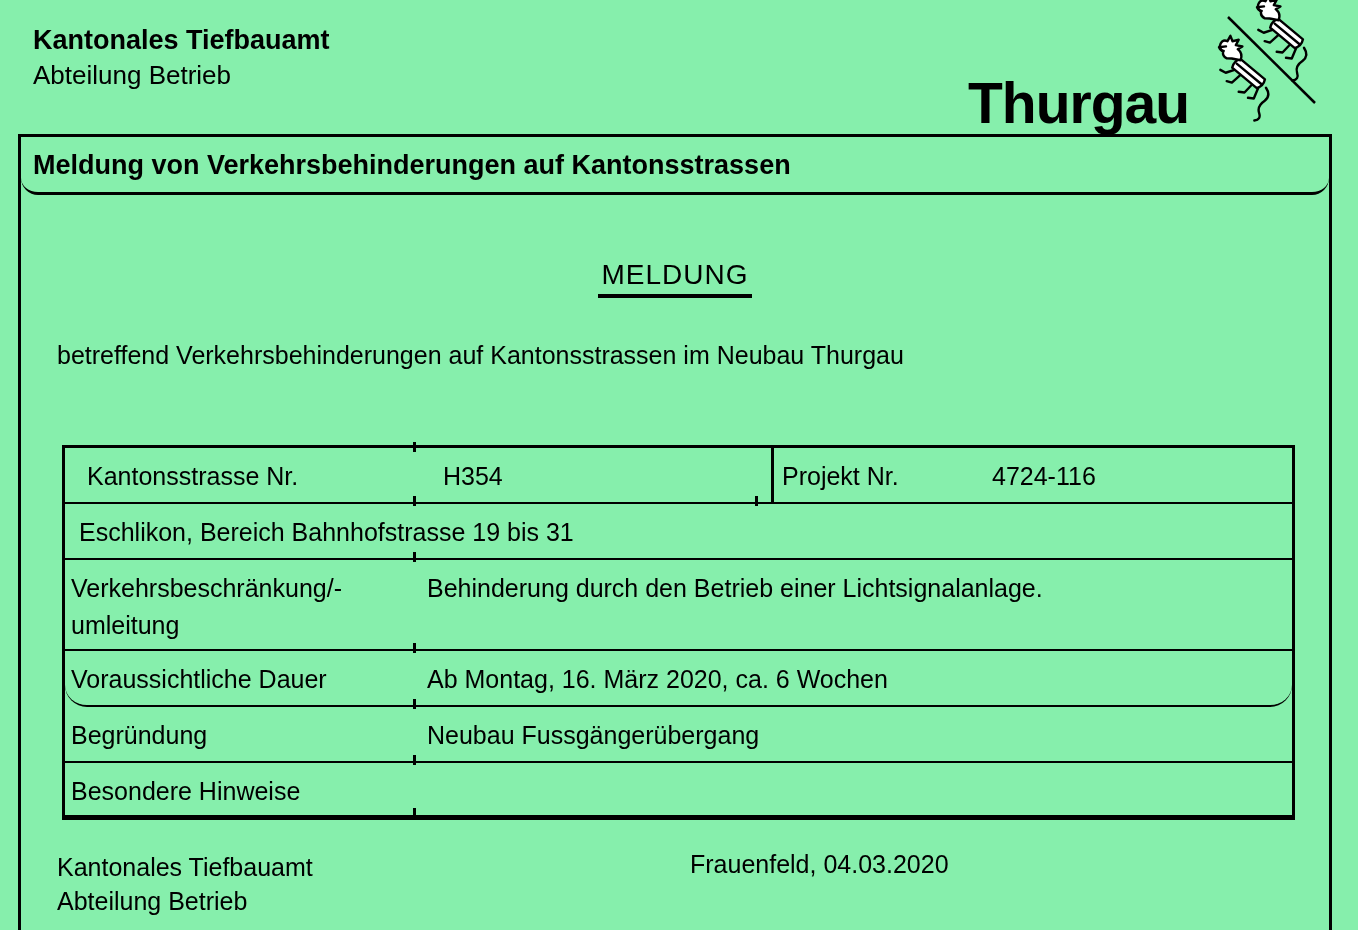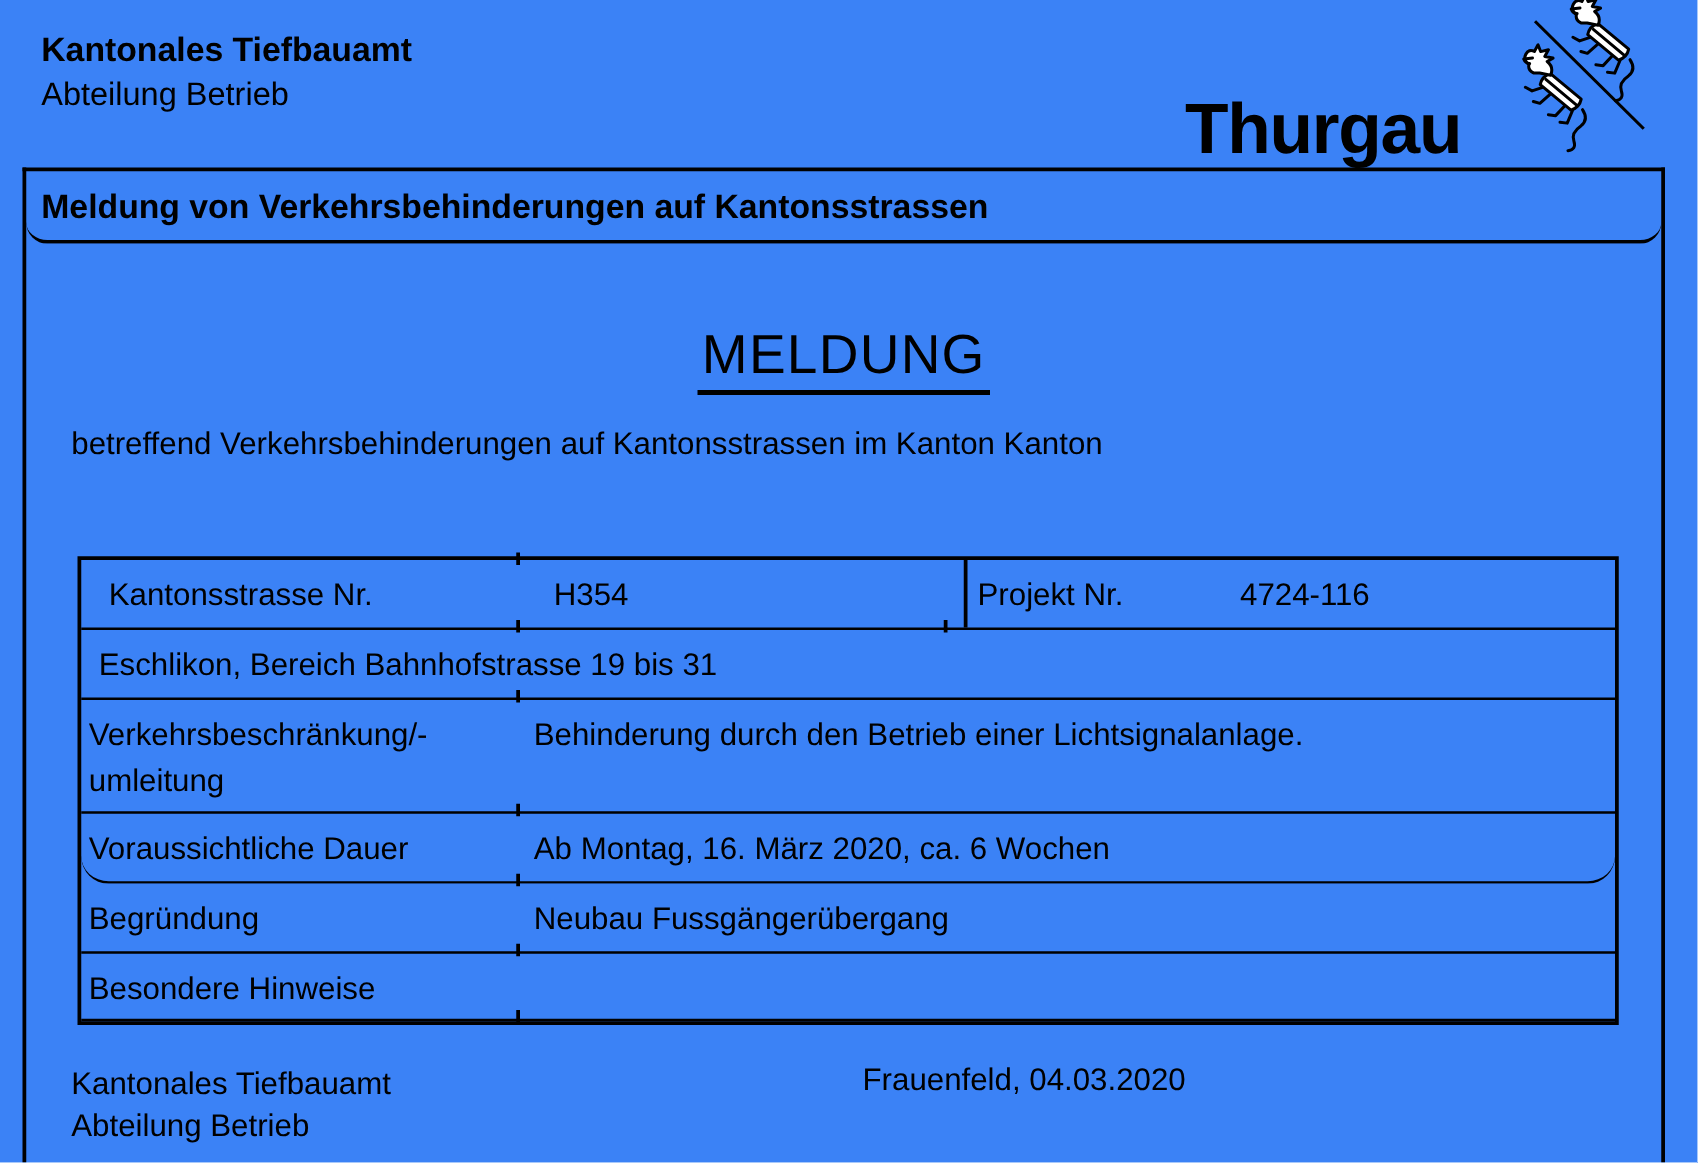--- a/index.html
+++ b/index.html
@@ -2,32 +2,32 @@
 <html><head>
 <meta charset="utf-8">
 <style>
   * { margin: 0; padding: 0; box-sizing: border-box; }
   html, body { background: #fff; }
   .page {
     position: relative;
     width: 1358px;
     height: 930px;
     overflow: hidden;
-    background: #3b82f6;
+    background: #86efac;
     color: #000;
     font-family: "Liberation Sans", "DejaVu Sans", sans-serif;
   }
 
   
   .letterhead { position: absolute; left: 33px; top: 22px; }
   .letterhead .office   { font-size: 27px; font-weight: bold; line-height: 36px; }
   .letterhead .dept     { font-size: 26px; line-height: 34px; }
 
   .logo-text {
-    position: absolute; left: 948px; top: 70px;
+    position: absolute; left: 968px; top: 70px;
     font-size: 57px; font-weight: bold; letter-spacing: -1px;
   }
   .lions { position: absolute; left: 1205px; top: 3px; overflow: visible; }
 
   
   .doc-frame {
     position: absolute;
     left: 18px; top: 134px;
     width: 1314px; height: 830px;   
     border: 3px solid #000;
@@ -35,21 +35,21 @@
   }
   .title-bar {
     height: 58px;
     border-bottom: 3px solid #000;
     padding: 13px 0 0 12px;
     font-size: 27px; font-weight: bold; border-radius: 17px;
   }
   .meldung-heading {
     position: absolute; left: 0; right: 0; top: 122px;
     text-align: center;
-    font-size: 44px; letter-spacing: 1px;
+    font-size: 28px; letter-spacing: 1px;
   }
   .meldung-heading span { border-bottom: 4px solid #000; padding: 0 3px 4px; }
   .meldung-sub {
     position: absolute; left: 36px; top: 204px;
     font-size: 25px;
   }
 
   
   .kv-table {
     position: absolute; left: 41px; top: 308px;
@@ -110,21 +110,21 @@
   <div class="doc-frame">
 
     <div class="title-bar">
       <span>Meldung von Verkehrsbehinderungen auf Kantonsstrassen</span>
     </div>
 
     <div class="meldung-heading">
       <span>MELDUNG</span>
     </div>
 
-    <div class="meldung-sub">betreffend Verkehrsbehinderungen auf Kantonsstrassen im Kanton Kanton</div>
+    <div class="meldung-sub">betreffend Verkehrsbehinderungen auf Kantonsstrassen im Neubau Thurgau</div>
 
     <div class="kv-table">
 
       <div class="row r1">
         <div class="cell cell-label">Kantonsstrasse Nr.</div>
         <div class="cell cell-value">H354</div>
         <div class="projekt">
           <div class="cell cell-label2">Projekt Nr.</div>
           <div class="cell cell-value2">4724-116</div>
         </div>

